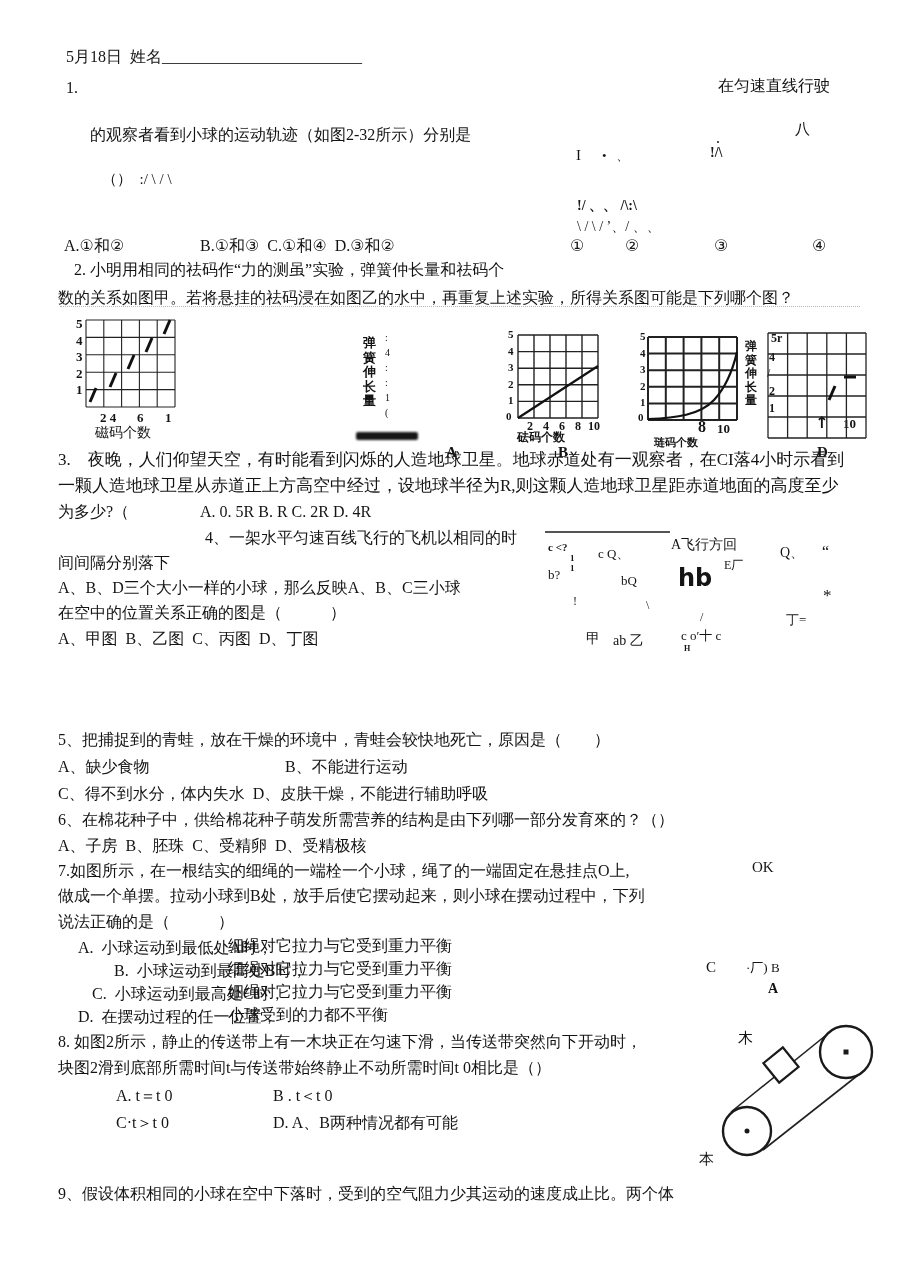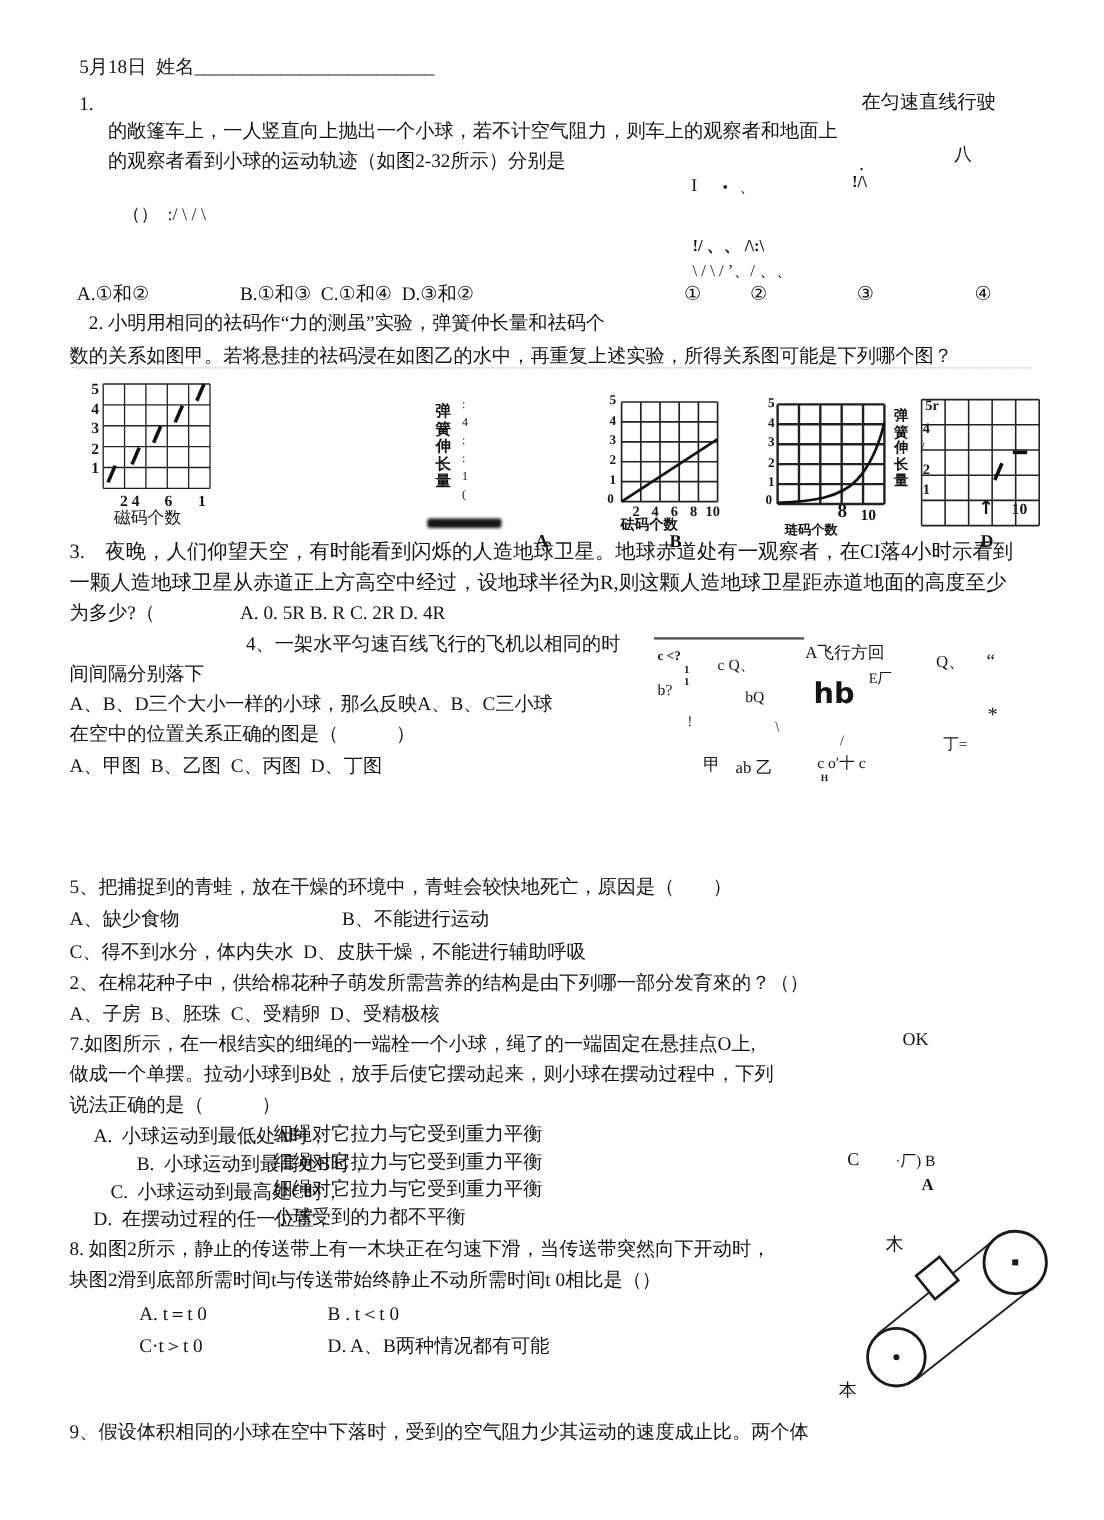--- a/index.html
+++ b/index.html
@@ -17,21 +17,20 @@
   .smudge{position:absolute;background:#161616;filter:blur(1.2px);border-radius:2px;}
   .dotline{position:absolute;border-top:1px dotted #b9b9b9;height:0;}
 </style>
 </head>
 <body>
 
 <div class="page" id="page" style="width: 920px; height: 1267px;">
     <div class="txt" style="left: 66px; top: 47px; font-size: 16px;">5月18日  姓名_________________________</div>
     <div class="txt" style="left: 66px; top: 78px; font-size: 16px;">1.</div>
     <div class="txt" style="left: 718px; top: 76px; font-size: 16px;">在匀速直线行驶</div>
-    <div class="txt" style="left: 90px; top: 100px; font-size: 16px;">的敞篷车上，一人竖直向上抛出一个小球，若不计空气阻力，则车上的观察者和地面上</div>
     <div class="txt" style="left: 90px; top: 125px; font-size: 16px;">的观察者看到小球的运动轨迹（如图2-32所示）分别是</div>
     <div class="txt" style="left: 716px; top: 128px; font-size: 16px;">.</div>
     <div class="txt" style="left: 795px; top: 120px; font-size: 15px;">八</div>
     <div class="txt" style="left: 576px; top: 146px; font-size: 15px;">I</div>
     <div class="txt" style="left: 602px; top: 148px; font-size: 13px;">•   、</div>
     <div class="txt bold" style="left: 710px; top: 144px; font-size: 14px;">!/\</div>
     <div class="txt" style="left: 102px; top: 170px; font-size: 15px;">（）  :/ \ / \</div>
     <div class="txt bold" style="left: 577px; top: 197px; font-size: 14px;">!/ 、、 /\:\</div>
     <div class="txt" style="left: 577px; top: 218px; font-size: 14px;">\ / \ / ’、/ 、、</div>
     <div class="txt" style="left: 64px; top: 236px; font-size: 16px;">A.①和②</div>
@@ -124,21 +123,21 @@
     <div class="txt" style="left: 700px; top: 610px; font-size: 12px;">/</div>
     <div class="txt" style="left: 786px; top: 612px; font-size: 13px;">丁=</div>
     <div class="txt" style="left: 586px; top: 630px; font-size: 14px;">甲</div>
     <div class="txt" style="left: 613px; top: 632px; font-size: 14px;">ab 乙</div>
     <div class="txt" style="left: 681px; top: 628px; font-size: 13px;">c o′十 c</div>
     <div class="txt bold" style="left: 684px; top: 644px; font-size: 8px;">H</div>
     <div class="txt" style="left: 58px; top: 730px; font-size: 16px;">5、把捕捉到的青蛙，放在干燥的环境中，青蛙会较快地死亡，原因是（　　）</div>
     <div class="txt" style="left: 58px; top: 757px; font-size: 16px;">A、缺少食物</div>
     <div class="txt" style="left: 285px; top: 757px; font-size: 16px; text-align: right;">B、不能进行运动</div>
     <div class="txt" style="left: 58px; top: 784px; font-size: 16px;">C、得不到水分，体内失水  D、皮肤干燥，不能进行辅助呼吸</div>
-    <div class="txt" style="left: 58px; top: 810px; font-size: 16px;">2、在棉花种子中，供给棉花种子萌发所需营养的结构是由下列哪一部分发育來的？（）</div>
+    <div class="txt" style="left: 58px; top: 810px; font-size: 16px;">6、在棉花种子中，供给棉花种子萌发所需营养的结构是由下列哪一部分发育來的？（）</div>
     <div class="txt" style="left: 58px; top: 836px; font-size: 16px;">A、子房  B、胚珠  C、受精卵  D、受精极核</div>
     <div class="txt" style="left: 58px; top: 861px; font-size: 16px;">7.如图所示，在一根结实的细绳的一端栓一个小球，绳了的一端固定在悬挂点O上,</div>
     <div class="txt" style="left: 752px; top: 858px; font-size: 15px;">OK</div>
     <div class="txt" style="left: 58px; top: 886px; font-size: 16px;">做成一个单摆。拉动小球到B处，放手后使它摆动起来，则小球在摆动过程中，下列</div>
     <div class="txt" style="left: 58px; top: 912px; font-size: 16px;">说法正确的是（　　　）</div>
     <div class="txt" style="left: 78px; top: 938px; font-size: 16px;">A.  小球运动到最低处A时，</div>
     <div class="txt" style="left: 228px; top: 936px; font-size: 16px;">细绳对它拉力与它受到重力平衡</div>
     <div class="txt" style="left: 78px; top: 961px; font-size: 16px; margin-left: 36px;">B.  小球运动到最高处B时，</div>
     <div class="txt" style="left: 228px; top: 959px; font-size: 16px;">细绳对它拉力与它受到重力平衡</div>
     <div class="txt" style="left: 92px; top: 984px; font-size: 16px;">C.  小球运动到最高处C时，</div>

